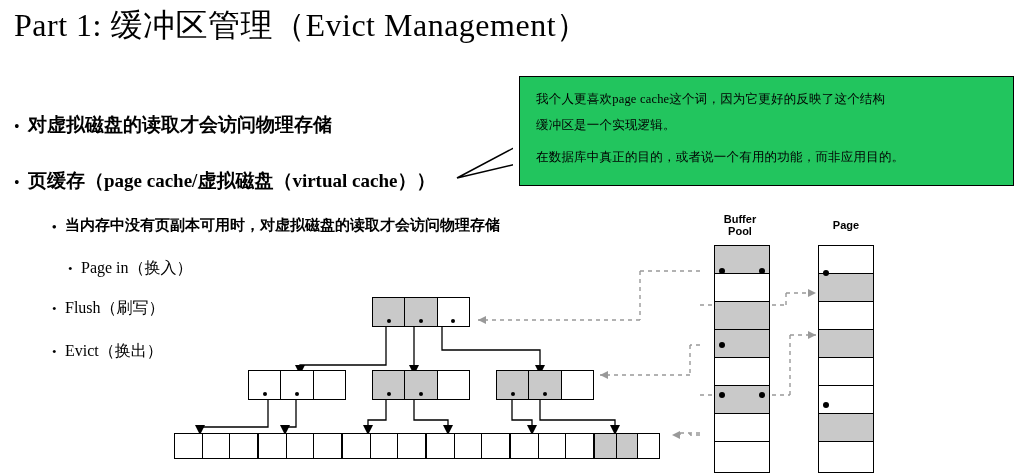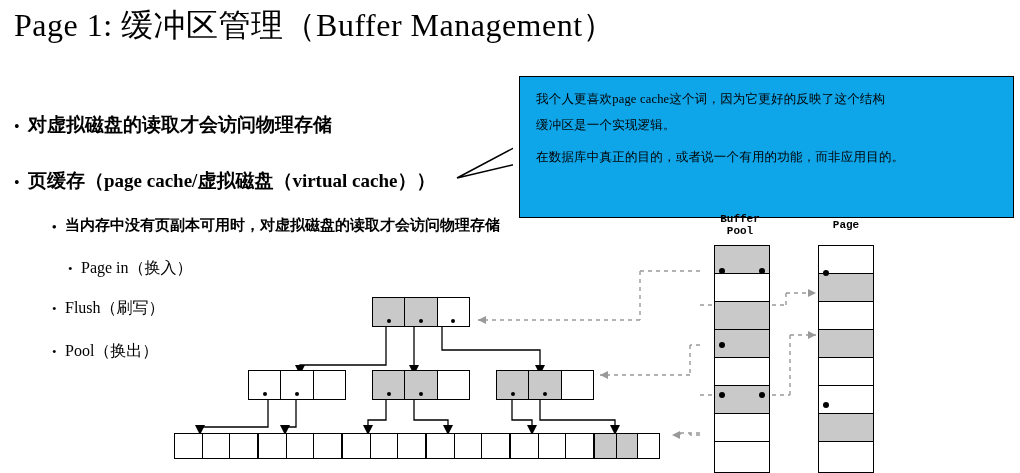--- a/index.html
+++ b/index.html
@@ -55,23 +55,23 @@
     vertical-align: middle;
   }
   .b-bold { font-weight: bold; }
 
   
   .callout {
     position: absolute;
     left: 519px;
     top: 76px;
     width: 495px;
-    height: 142px;
+    height: 110px;
     border: 1.5px solid #000;
-    background: #0ea5e9;
+    background: #22c55e;
     box-sizing: border-box;
   }
   .callout-text {
     position: absolute;
     font-size: 12.5px;
     font-family: "Liberation Serif", serif;
     white-space: nowrap;
     letter-spacing: 0.2px;
   }
   .callout-line1 { left: 16px; top: 14px; }
@@ -90,21 +90,21 @@
   
   .diagram {
     position: absolute;
     left: 0;
     top: 205px;
     width: 1020px;
     height: 268px;
   }
   .dlabel {
     position: absolute;
-    font-family: Liberation Mono, monospace;
+    font-family: Liberation Sans, sans-serif;
     font-size: 11px;
     font-weight: bold;
     text-align: center;
     white-space: pre-line;
     line-height: 12px;
   }
   .node {
     position: absolute;
     border: 1.4px solid #000;
     box-sizing: border-box;
@@ -149,21 +149,21 @@
     width: 1020px;
     height: 268px;
     overflow: visible;
   }
 </style>
 </head>
 <body>
 
 <div class="slide">
 
-  <div class="title">Page 1: 缓冲区管理（Buffer Management）</div>
+  <div class="title">Part 1: 缓冲区管理（Evict Management）</div>
 
   <div class="bullet1" style="left:14px; top:112px;">
     <span class="dot">•</span><span>对虚拟磁盘的读取才会访问物理存储</span>
   </div>
 
   <div class="bullet1" style="left:14px; top:168px;">
     <span class="dot">•</span><span>页缓存（page cache/虚拟磁盘（virtual cache））</span>
   </div>
 
   <div class="bullet2 b-bold" style="left:52px; top:216px;">
@@ -172,21 +172,21 @@
 
   <div class="bullet2" style="left:52px; top:258px; font-size:16px;margin-left:16px;">
     <span class="dot">•</span><span>Page in（换入）</span>
   </div>
 
   <div class="bullet2" style="left:52px; top:298px; font-size:16px;">
     <span class="dot">•</span><span>Flush（刷写）</span>
   </div>
 
   <div class="bullet2" style="left:52px; top:341px; font-size:16px;">
-    <span class="dot">•</span><span>Pool（换出）</span>
+    <span class="dot">•</span><span>Evict（换出）</span>
   </div>
 
   <svg class="tail" viewBox="0 0 70 40">
     <polygon points="70,2 2,38 70,22" fill="#ffffff" stroke="#000000" stroke-width="1.5"></polygon>
     <rect x="58" y="0" width="14" height="26" fill="#ffffff" stroke="none"></rect>
   </svg>
 
   <div class="callout">
     <div class="callout-text callout-line1">我个人更喜欢page cache这个词，因为它更好的反映了这个结构</div>
     <div class="callout-text callout-line2">缓冲区是一个实现逻辑。</div>

